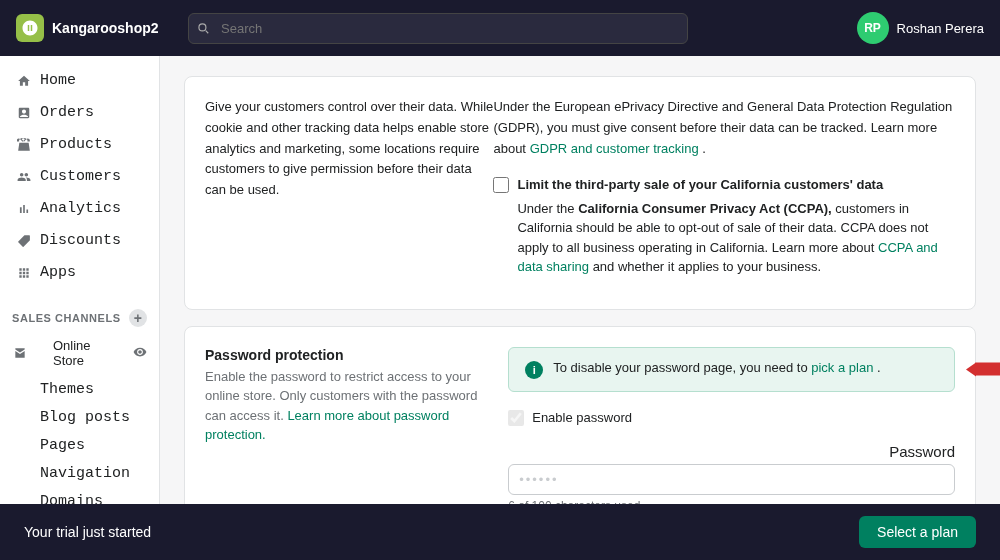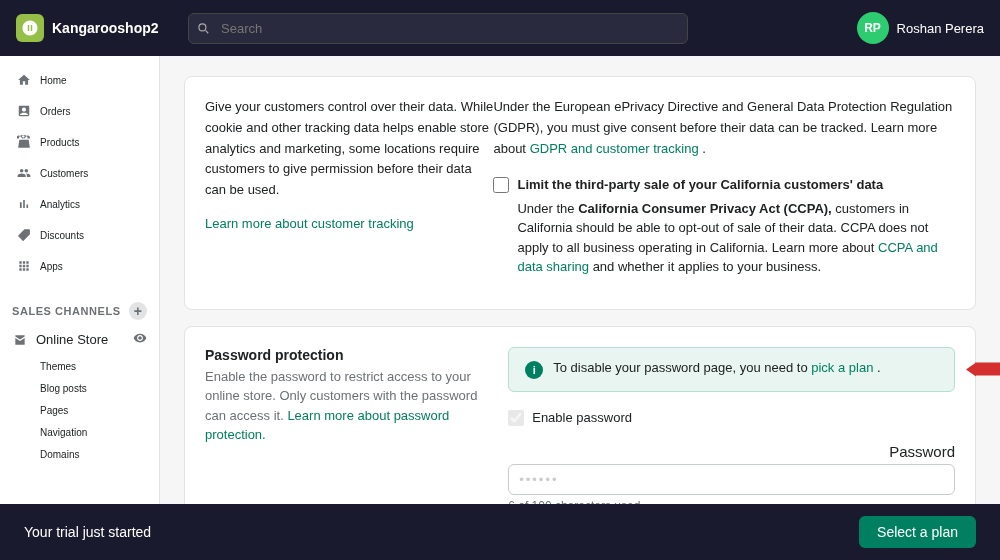--- a/index.html
+++ b/index.html
@@ -15,25 +15,25 @@
     .search-wrap svg { position: absolute; left: 8px; top: 50%; transform: translateY(-50%); color: #999; }
     .topbar-right { margin-left: auto; display: flex; align-items: center; gap: 8px; }
     .avatar { width: 32px; height: 32px; background: #2ecc71; border-radius: 50%; display: flex; align-items: center; justify-content: center; color: white; font-weight: 600; font-size: 12px; }
     .topbar-username { color: #fff; font-size: 13px; }
 
     
     .layout { display: flex; flex: 1; overflow: hidden; }
 
     
     .sidebar { width: 160px; background: #fff; border-right: 1px solid #e1e3e5; display: flex; flex-direction: column; overflow-y: auto; flex-shrink: 0; }
-    .sidebar-item { display: flex; align-items: center; gap: 8px; padding: 7px 12px; cursor: pointer; color: #202223; font-size: 10px; border-radius: 6px; margin: 1px 4px; }
+    .sidebar-item { display: flex; align-items: center; gap: 8px; padding: 7px 12px; cursor: pointer; color: #202223; font-size: 15px; border-radius: 6px; margin: 1px 4px; font-family: Liberation Mono, monospace; }
     .sidebar-icon { width: 16px; height: 16px; display: flex; align-items: center; justify-content: center; color: #6d7175; flex-shrink: 0; }
     .sidebar-section { padding: 12px 12px 4px; font-size: 11px; font-weight: 600; color: #6d7175; text-transform: uppercase; letter-spacing: 0.05em; display: flex; align-items: center; justify-content: space-between; }
     .sidebar-section-add { width: 18px; height: 18px; background: #e1e3e5; border-radius: 50%; display: flex; align-items: center; justify-content: center; cursor: pointer; font-size: 14px; line-height: 1; }
-    .online-store-item { display: flex; align-items: center; gap: 8px; padding: 7px 12px; cursor: pointer; color: #202223; font-size: 13px; font-weight: 500; }
+    .online-store-item { display: flex; align-items: center; gap: 25px; padding: 7px 12px; cursor: pointer; color: #202223; font-size: 13px; font-weight: 500; }
     .online-store-right { margin-left: auto; color: #6d7175; }
     .sidebar-sub { padding-left: 28px; }
     .sidebar-sub .sidebar-item { padding: 5px 8px; color: #202223; }
 
     
     .main { flex: 1; overflow-y: auto; padding: 0; background: #f6f6f7; }
     .content-area { padding: 20px 24px; max-width: 960px; }
 
     
     .card { background: #fff; border: 1px solid #e1e3e5; border-radius: 8px; padding: 20px; margin-bottom: 16px; }
@@ -199,21 +199,20 @@
   </div>
 
   <div class="main">
     <div class="content-area">
 
       <div class="card">
         <div style="display:grid; grid-template-columns: 1fr 1.6fr; ">
           <div>
             <p class="text-block">Give your customers control over their data. While cookie and other tracking data helps enable store analytics and marketing, some locations require customers to give permission before their data can be used.</p>
             <br>
-            <a href="#" class="section-link">Learn more about customer tracking</a>
           </div>
           <div>
             <p class="text-block" style="margin-bottom:16px;">
               <span>Under the European ePrivacy Directive and General Data Protection Regulation (GDPR), you must give consent before their data can be tracked. Learn more about</span>
               <a href="#" class="section-link">GDPR and customer tracking</a>
               <span> .</span>
             </p>
             <div class="checkbox-row">
               <input type="checkbox" style="">
               <div class="checkbox-label">

